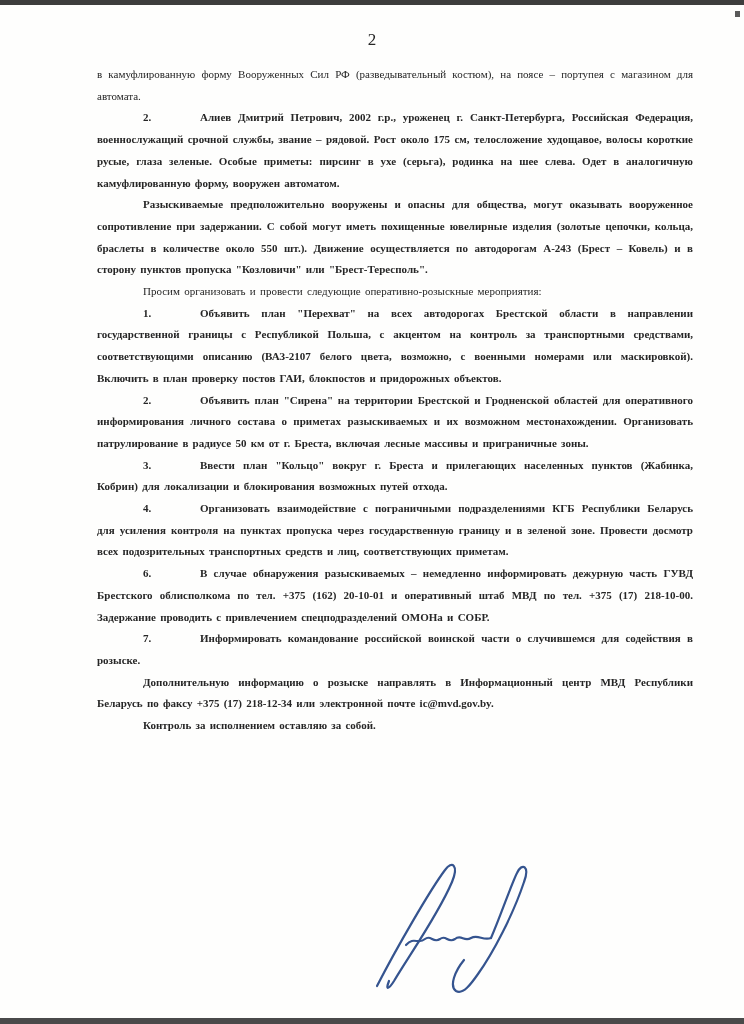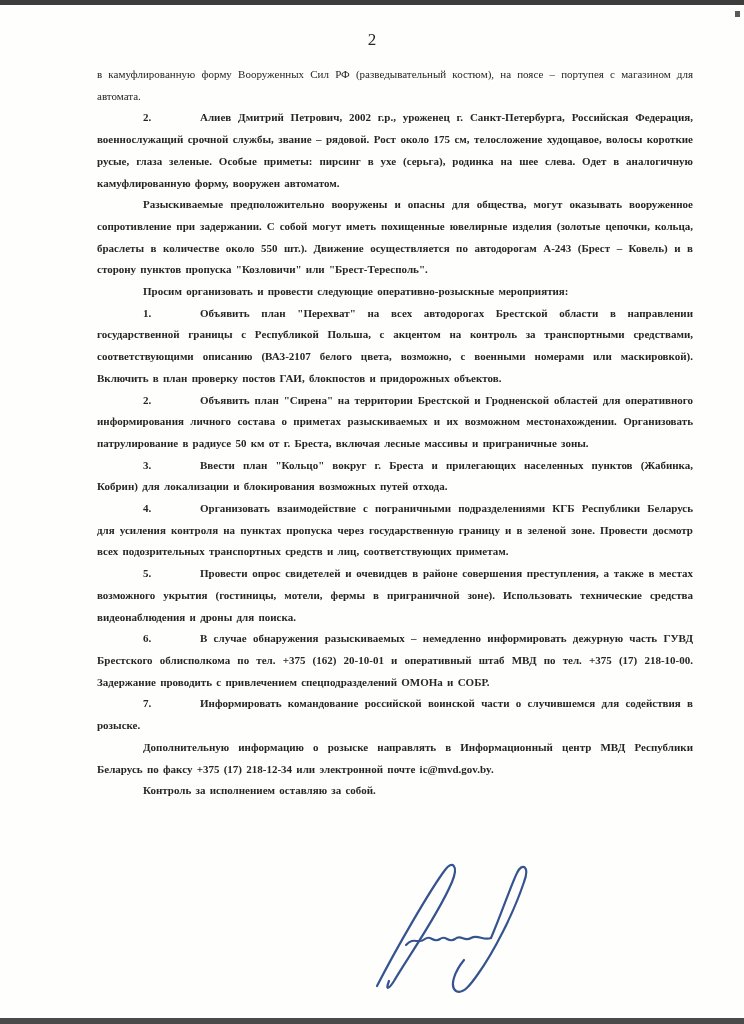--- a/index.html
+++ b/index.html
@@ -55,21 +55,21 @@
     text-align: justify;
     word-spacing: 1.5px;
   }
   .sheet p.indented,
   .sheet p.numbered,
   .sheet p.heading-bold {
     text-indent: 46px;
     font-weight: bold;
   }
   .sheet p.heading-bold {
-    font-weight: bold;
+    font-weight: normal;
   }
   .sheet p .num {
     display: inline-block;
     width: 57px;
     text-indent: 0;
   }
   .signature-svg {
     position: absolute;
     left: 352px;
     top: 852px;
@@ -91,21 +91,20 @@
   <div class="sheet">
     <div id="paragraphs">
         <p class="continuation">в камуфлированную форму Вооруженных Сил РФ (разведывательный костюм), на поясе – портупея с магазином для автомата.</p>
         <p class="numbered"><span class="num">2.</span>Алиев Дмитрий Петрович, 2002 г.р., уроженец г. Санкт-Петербурга, Российская Федерация, военнослужащий срочной службы, звание – рядовой. Рост около 175 см, телосложение худощавое, волосы короткие русые, глаза зеленые. Особые приметы: пирсинг в ухе (серьга), родинка на шее слева. Одет в аналогичную камуфлированную форму, вооружен автоматом.</p>
         <p class="indented">Разыскиваемые предположительно вооружены и опасны для общества, могут оказывать вооруженное сопротивление при задержании. С собой могут иметь похищенные ювелирные изделия (золотые цепочки, кольца, браслеты в количестве около 550 шт.). Движение осуществляется по автодорогам А-243 (Брест – Ковель) и в сторону пунктов пропуска "Козловичи" или "Брест-Тересполь".</p>
         <p class="heading-bold">Просим организовать и провести следующие оперативно-розыскные мероприятия:</p>
         <p class="numbered"><span class="num">1.</span>Объявить план "Перехват" на всех автодорогах Брестской области в направлении государственной границы с Республикой Польша, с акцентом на контроль за транспортными средствами, соответствующими описанию (ВАЗ-2107 белого цвета, возможно, с военными номерами или маскировкой). Включить в план проверку постов ГАИ, блокпостов и придорожных объектов.</p>
         <p class="numbered"><span class="num">2.</span>Объявить план "Сирена" на территории Брестской и Гродненской областей для оперативного информирования личного состава о приметах разыскиваемых и их возможном местонахождении. Организовать патрулирование в радиусе 50 км от г. Бреста, включая лесные массивы и приграничные зоны.</p>
         <p class="numbered"><span class="num">3.</span>Ввести план "Кольцо" вокруг г. Бреста и прилегающих населенных пунктов (Жабинка, Кобрин) для локализации и блокирования возможных путей отхода.</p>
         <p class="numbered"><span class="num">4.</span>Организовать взаимодействие с пограничными подразделениями КГБ Республики Беларусь для усиления контроля на пунктах пропуска через государственную границу и в зеленой зоне. Провести досмотр всех подозрительных транспортных средств и лиц, соответствующих приметам.</p>
-        <p class="numbered"><span class="num">5.</span>Провести опрос свидетелей и очевидцев в районе совершения преступления, а также в местах возможного укрытия (гостиницы, мотели, фермы в приграничной зоне). Использовать технические средства видеонаблюдения и дроны для поиска.</p>
         <p class="numbered"><span class="num">6.</span>В случае обнаружения разыскиваемых – немедленно информировать дежурную часть ГУВД Брестского облисполкома по тел. +375 (162) 20-10-01 и оперативный штаб МВД по тел. +375 (17) 218-10-00. Задержание проводить с привлечением спецподразделений ОМОНа и СОБР.</p>
         <p class="numbered"><span class="num">7.</span>Информировать командование российской воинской части о случившемся для содействия в розыске.</p>
         <p class="indented">Дополнительную информацию о розыске направлять в Информационный центр МВД Республики Беларусь по факсу +375 (17) 218-12-34 или электронной почте ic@mvd.gov.by.</p>
         <p class="indented">Контроль за исполнением оставляю за собой.</p>
       </div>
 
   </div>
 
   <svg class="signature-svg" viewBox="0 0 210 150" xmlns="http://www.w3.org/2000/svg">
     <g fill="none" stroke="#35548f" stroke-width="2.2" stroke-linecap="round" stroke-linejoin="round">

